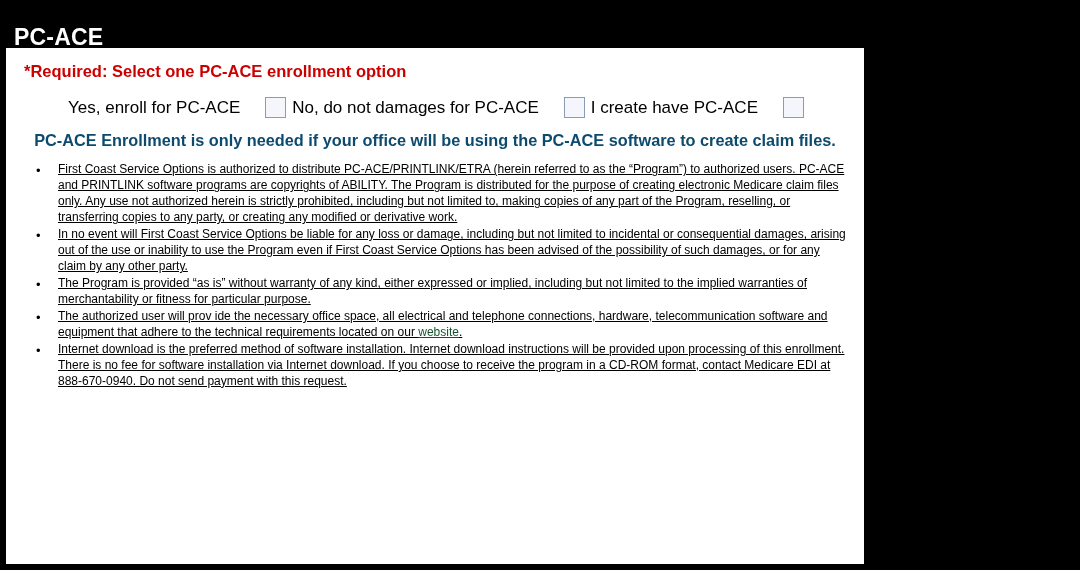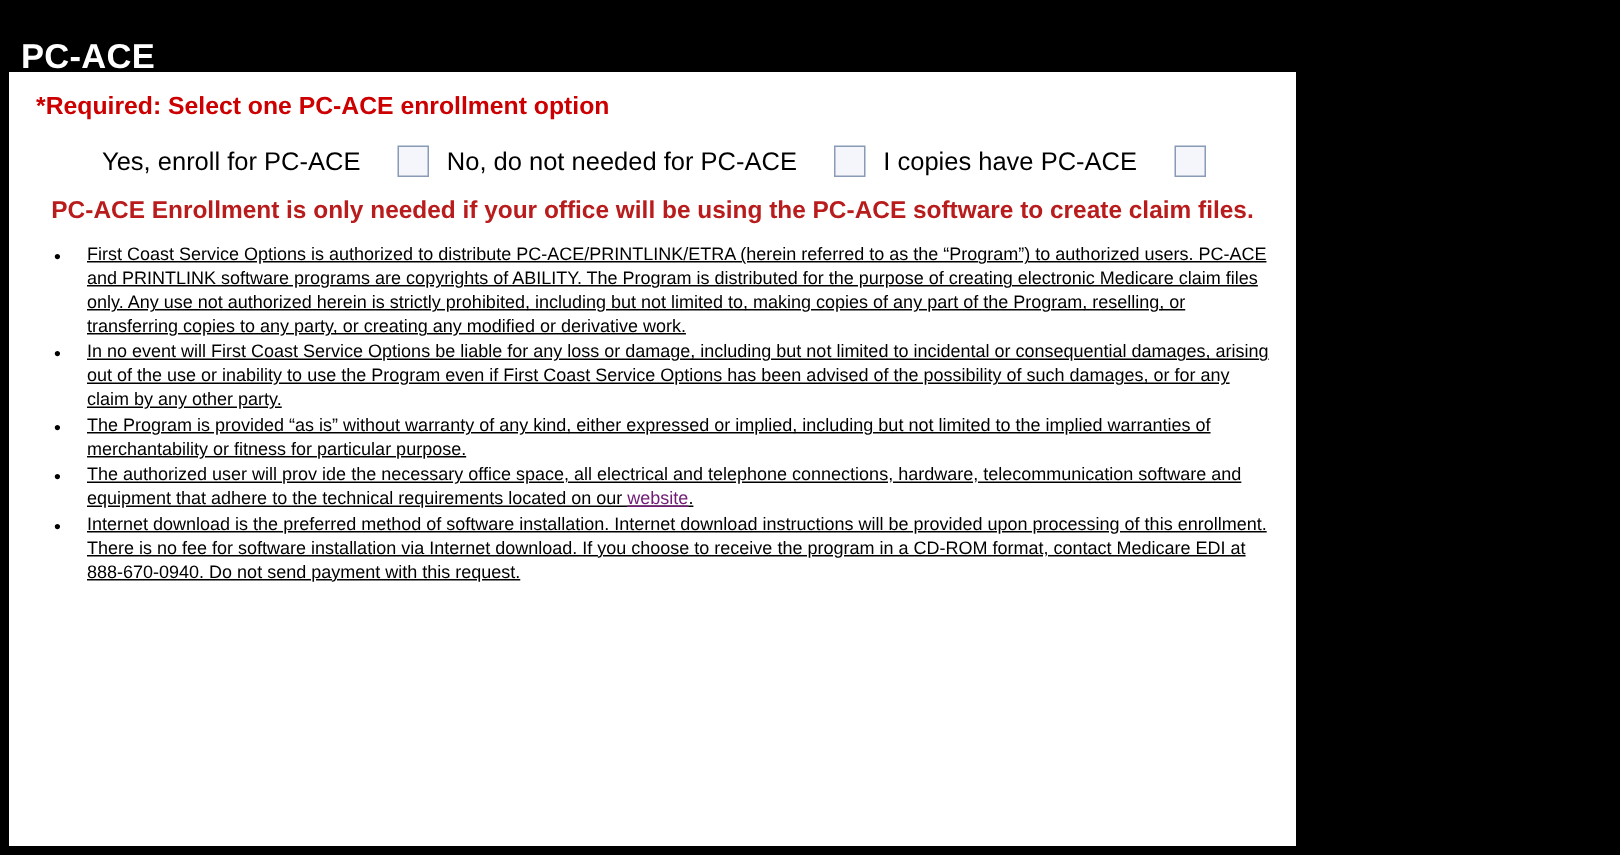--- a/index.html
+++ b/index.html
@@ -71,21 +71,21 @@
     height: 21px;
     border: 1px solid #8a9bb5;
     background: #f4f6fb;
     box-sizing: border-box;
     display: inline-block;
   }
   .emphasis {
     text-align: center;
     font-size: 16.3px;
     font-weight: bold;
-    color: #b91c1c;
+    color: #0c4a6e;
     line-height: 1.5;
     margin: 10px 6px 0 6px;
   }
   ul.terms {
     list-style: none;
     margin: 10px 0 0 0;
     padding: 0 4px 0 14px;
   }
   ul.terms li {
     position: relative;
@@ -98,21 +98,21 @@
   }
   ul.terms li::before {
     content: "\2022";
     position: absolute;
     left: 6px;
     top: 0;
     font-size: 13px;
     color: #000000;
   }
   a.inline-link {
-    color: #701a75;
+    color: #14532d;
     text-decoration: underline;
   }
 </style>
 </head>
 <body>
 
 <div class="page">
 
   <div class="titlebar">
     <span class="title">PC-ACE</span>
@@ -123,26 +123,26 @@
     <div class="required-line">*Required: Select one PC-ACE enrollment option</div>
 
     <div class="options-row">
 
       <div class="option">
         <span class="option-label">Yes, enroll for PC-ACE</span>
         <span class="checkbox"></span>
       </div>
 
       <div class="option">
-        <span class="option-label">No, do not needed for PC-ACE</span>
+        <span class="option-label">No, do not damages for PC-ACE</span>
         <span class="checkbox"></span>
       </div>
 
       <div class="option">
-        <span class="option-label">I copies have PC-ACE</span>
+        <span class="option-label">I create have PC-ACE</span>
         <span class="checkbox"></span>
       </div>
 
     </div>
 
     <div class="emphasis">
       <div>PC-ACE Enrollment is only needed if your office will be using the PC-ACE software to create claim files.</div>
     </div>
 
     <ul class="terms">

